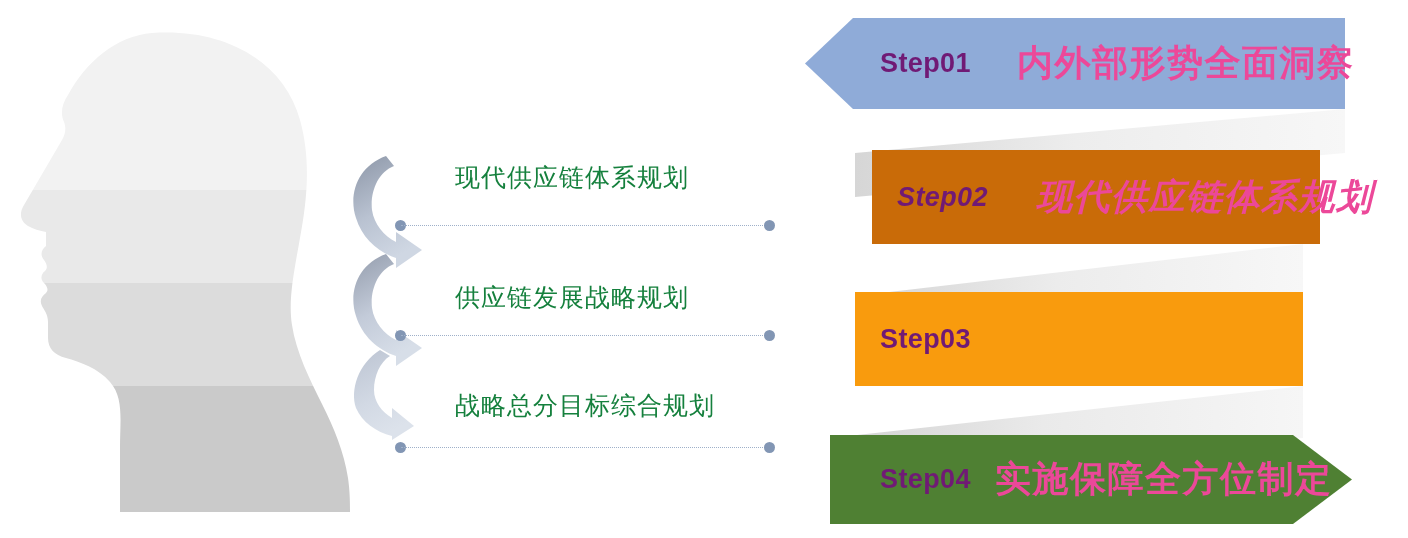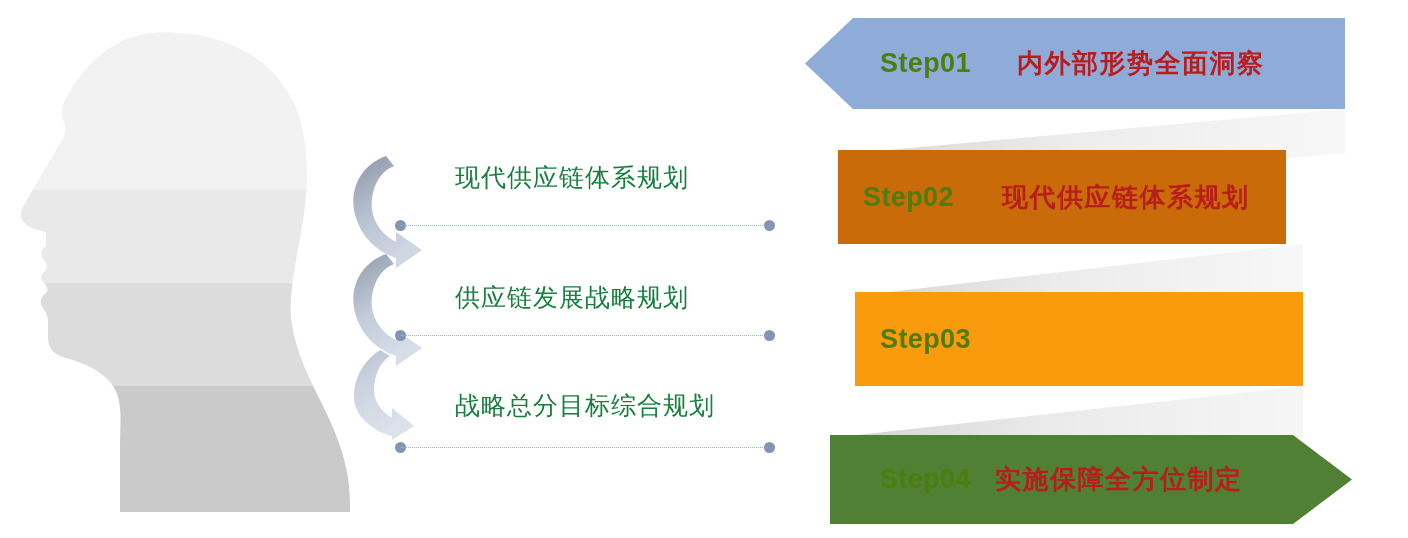--- a/index.html
+++ b/index.html
@@ -105,43 +105,43 @@
   }
   .step-band .band-text {
     position: relative;
     display: flex;
     align-items: center;
     width: 100%;
     height: 100%;
     box-sizing: border-box;
   }
   .step-num {
-    color: #4d7c0f;
+    color: #701a75;
     font-size: 27px;
     font-weight: bold;
     letter-spacing: 0.4px;
     white-space: nowrap;
     font-family: "Liberation Sans", "DejaVu Sans", sans-serif;
   }
   .step-title {
-    color: #b91c1c;
-    font-size: 26px;
+    color: #ec4899;
+    font-size: 36px;
     font-weight: bold;
     letter-spacing: 1.5px;
     white-space: nowrap;
     font-family: "Liberation Sans", "DejaVu Sans", sans-serif;
   }
 
   
   #step-1 { left: 15px;  top: 18px;  width: 540px; height: 91px; }
   #step-1 .band-text { padding-left: 75px; }
   #step-1 .step-title { margin-left: 46px; }
 
   
-  #step-2 { left: 48px;  top: 150px; width: 448px; height: 94px; }
+  #step-2 { left: 82px;  top: 150px; width: 448px; height: 94px; font-style: italic; }
   #step-2 .band-text { padding-left: 25px; }
   #step-2 .step-title { margin-left: 48px; }
 
   
   #step-3 { left: 65px;  top: 292px; width: 448px; height: 94px; align-items: flex-end; }
   #step-3 .band-text { padding-left: 25px; }
   #step-3 .step-title { margin-left: 48px; }
 
   
   #step-4 { left: 40px;  top: 435px; width: 522px; height: 89px; }

